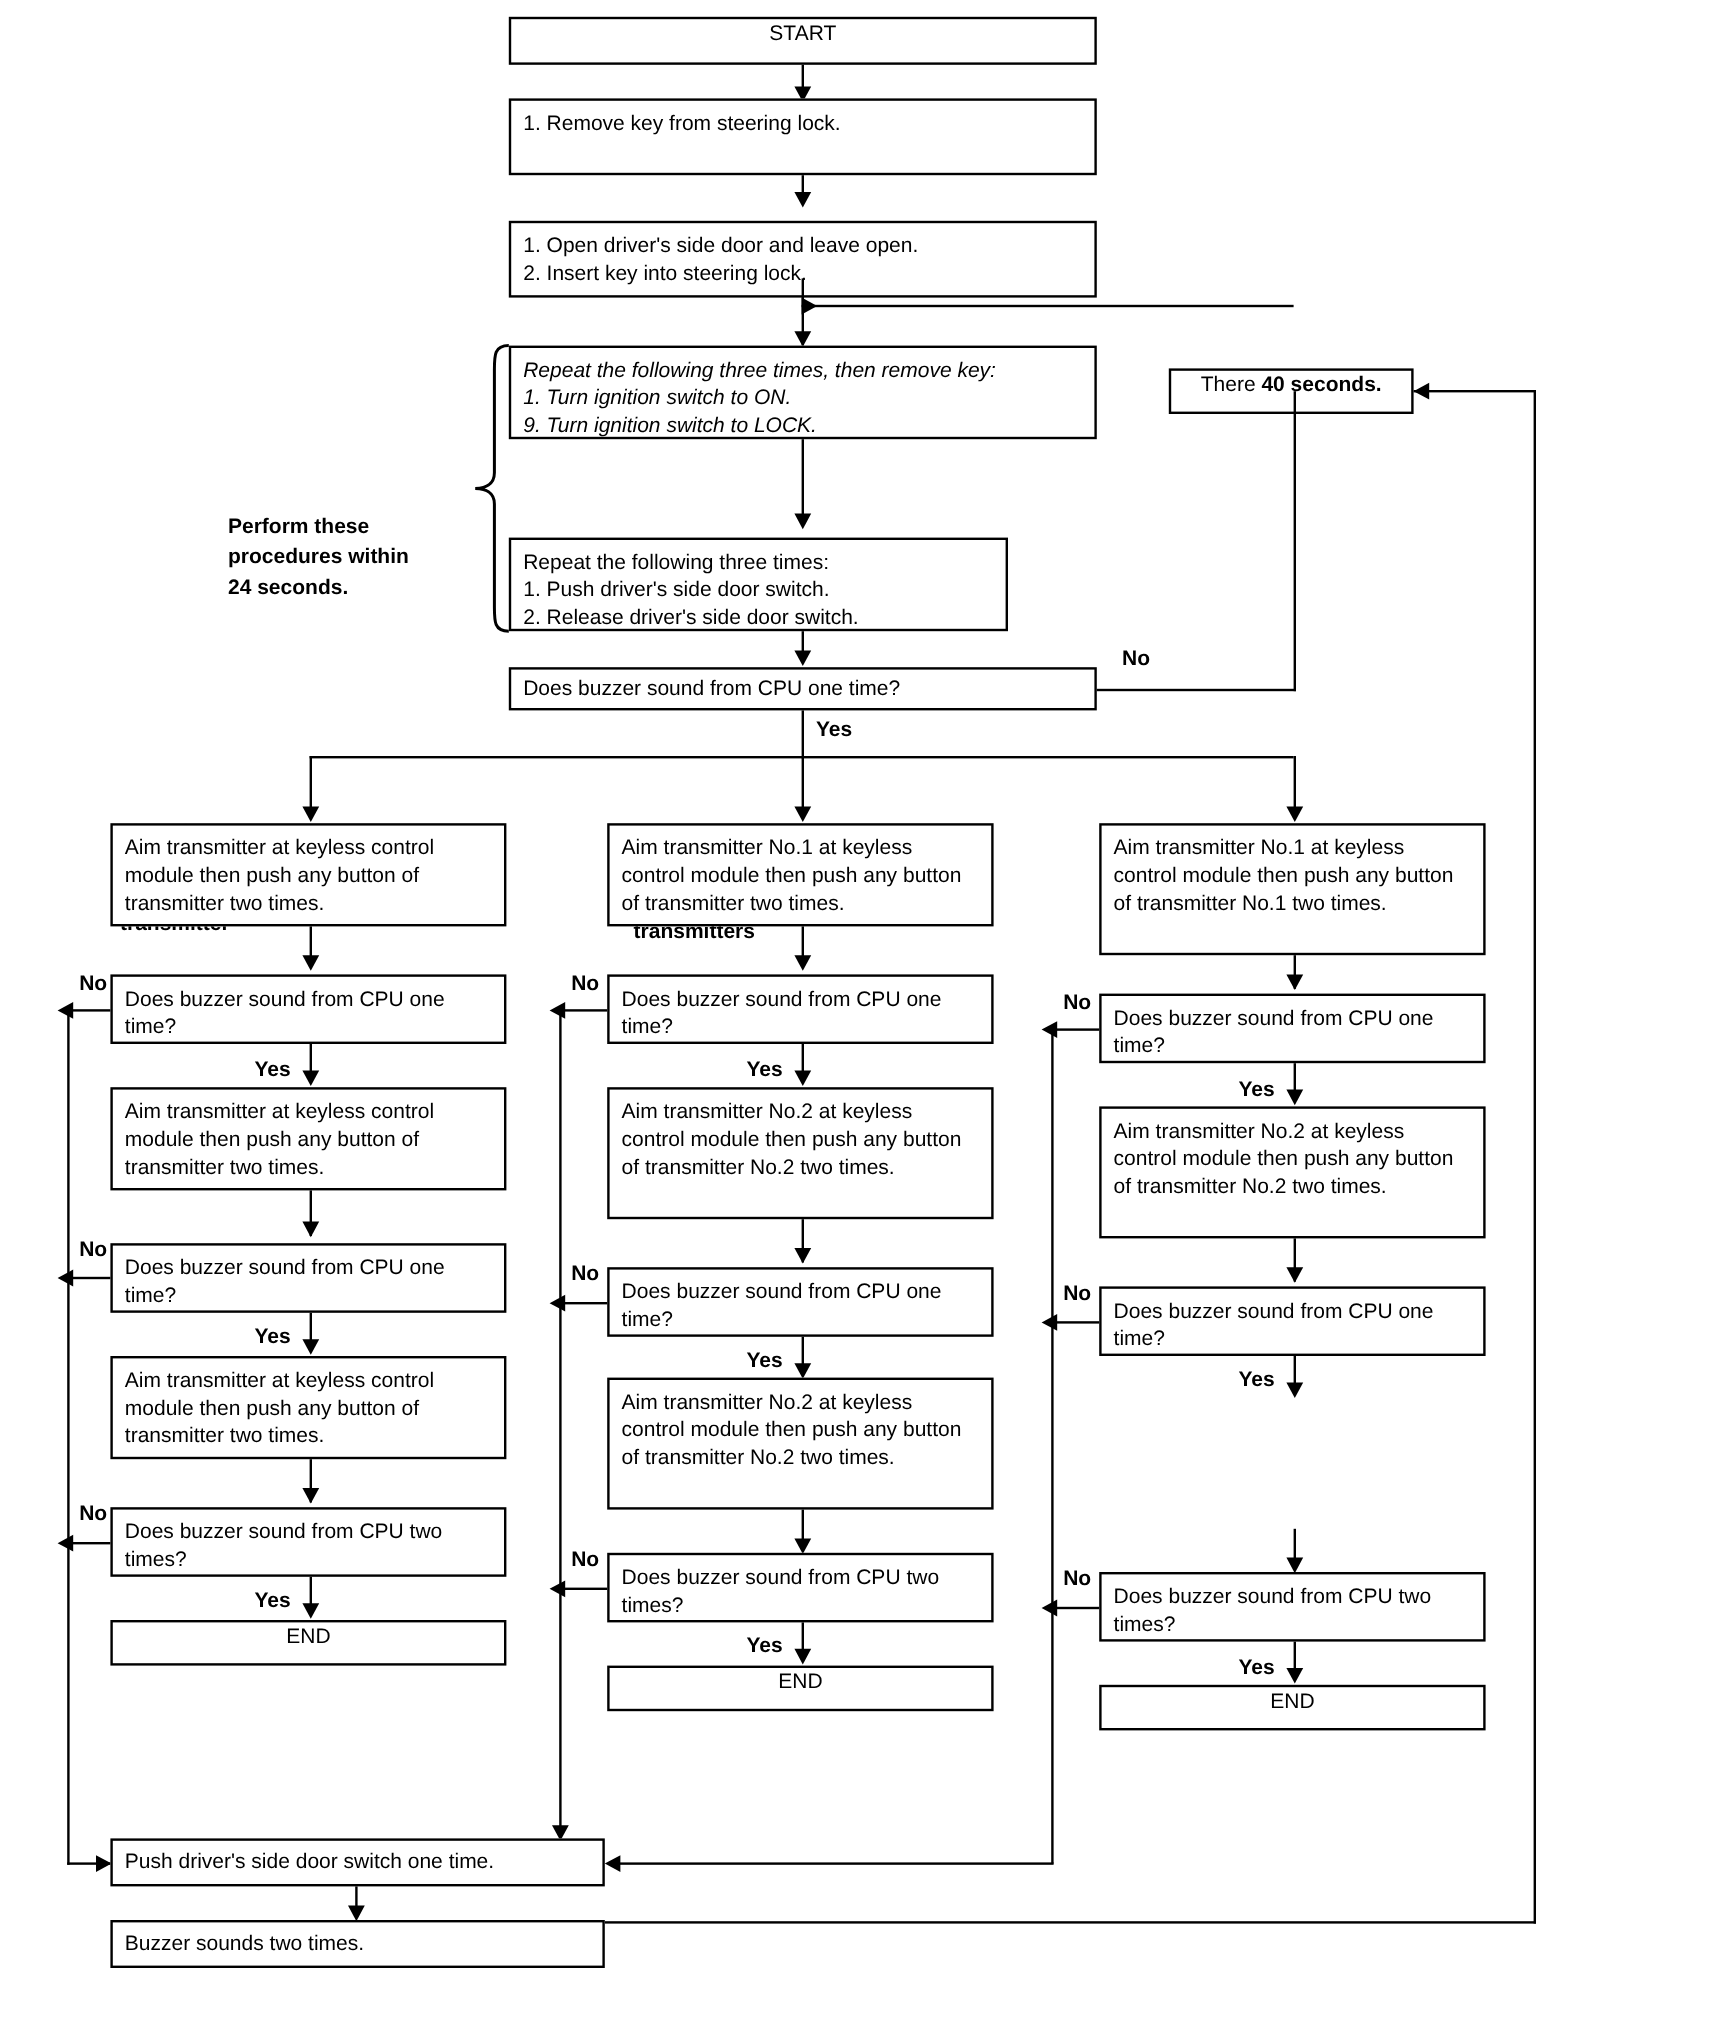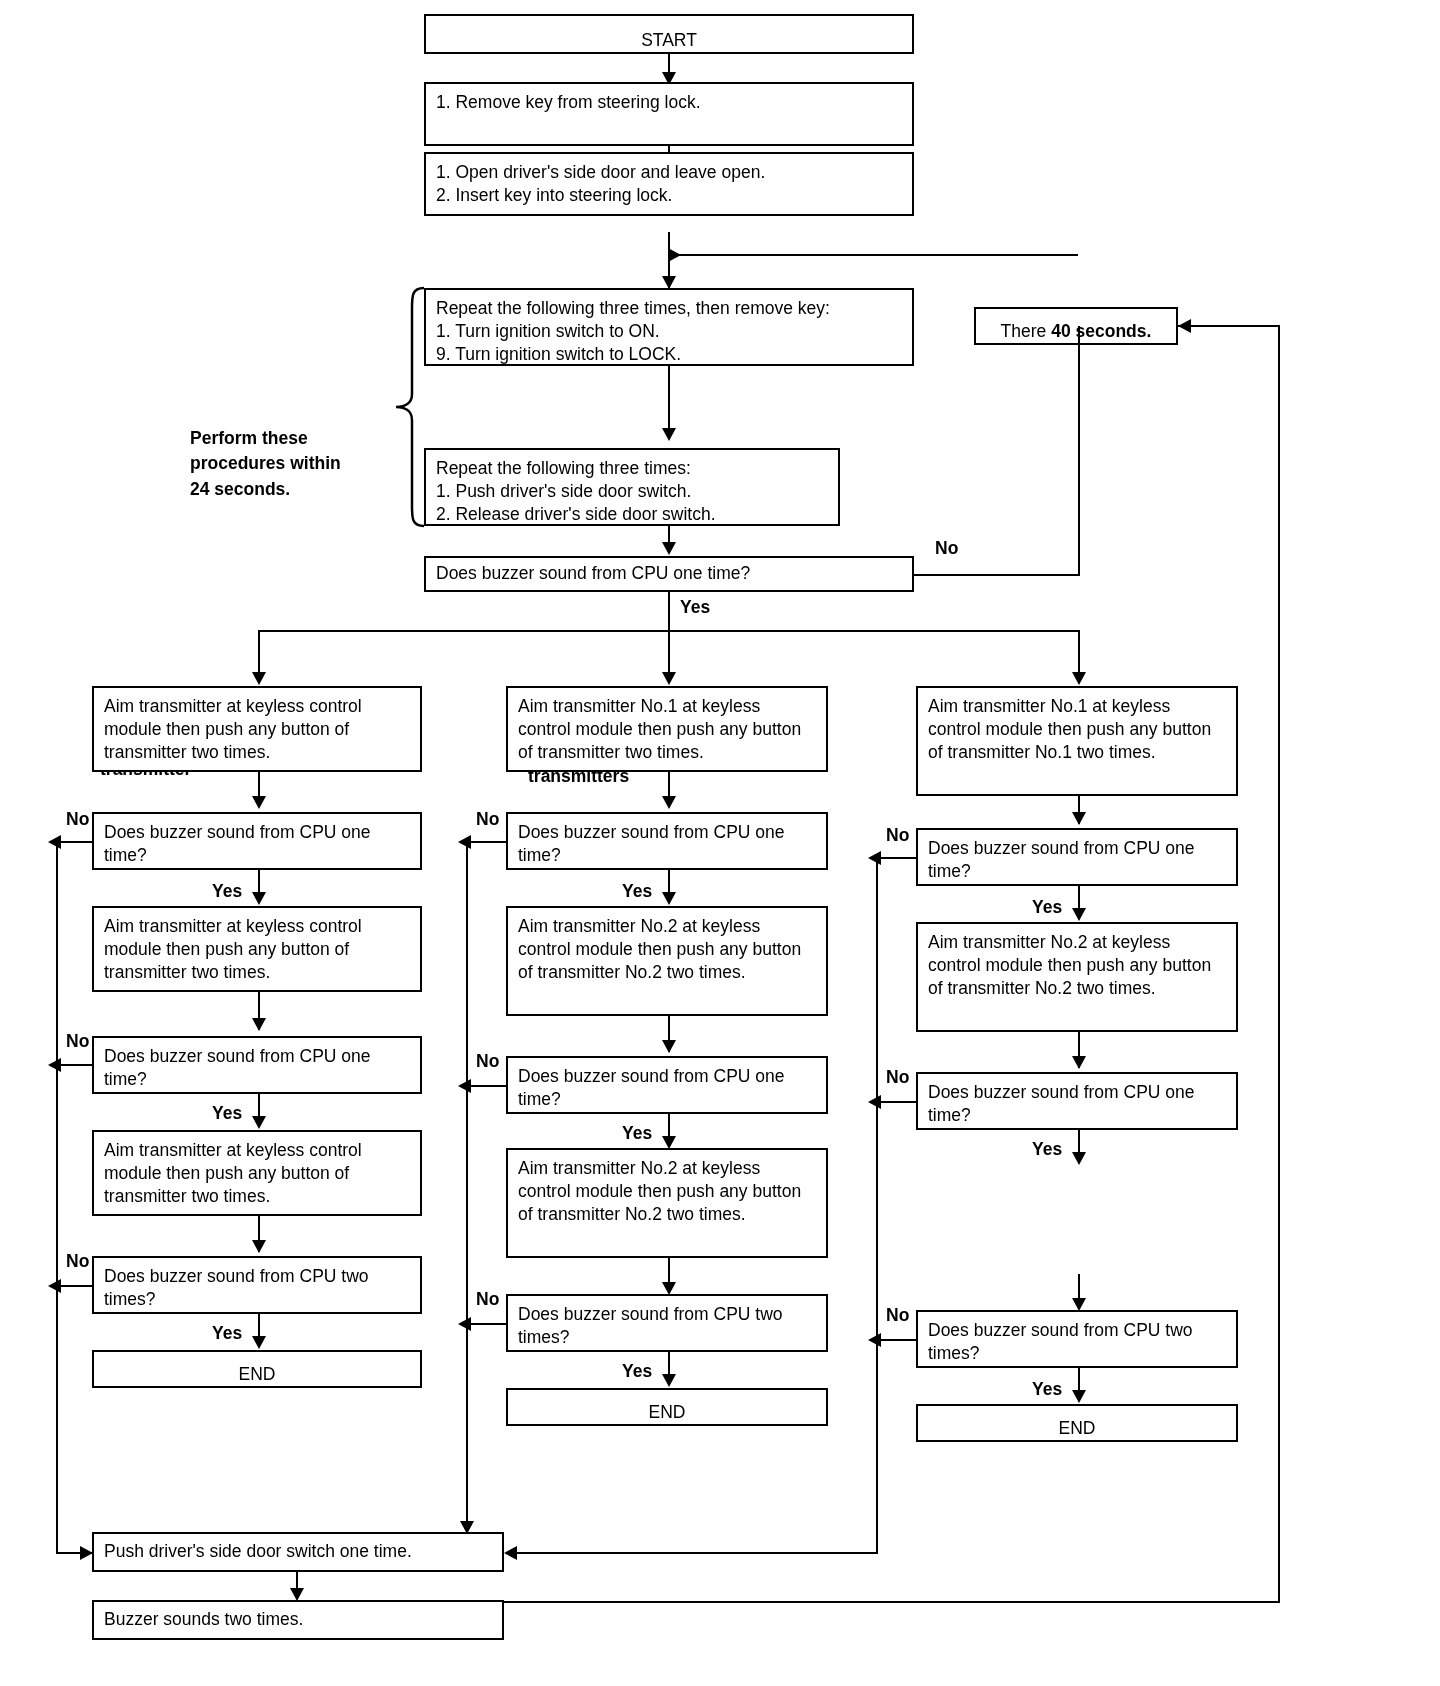--- a/index.html
+++ b/index.html
@@ -1,20 +1,20 @@
 <!DOCTYPE html>
 <html><head>
 <meta charset="utf-8">
 <style>
   html,body{margin:0;padding:0;background:#ffffff;}
   body{font-family:"Liberation Sans",sans-serif;color:#000;}
   #stage{position:relative;width:1440px;height:1686px;background:#fff;overflow:hidden;}
   .box{position:absolute;border:2px solid #000;background:#fff;box-sizing:border-box;
        font-size:17.5px;line-height:1.32;padding:7px 10px;color:#000;}
-  .box.center{display:flex;align-items:flex-end;justify-content:center;padding:0;}
+  .box.center{display:flex;align-items:flex-start;justify-content:center;padding:0;}
   .box.mid{display:flex;align-items:center;}
   .lbl{position:absolute;font-size:17.5px;line-height:1.3;color:#000;white-space:pre;}
   .lbl.b{font-weight:bold;}
   .ln{position:absolute;background:#000;}
   .hln{height:2px;}
   .vln{width:2px;}
   .arr{position:absolute;width:0;height:0;}
   .arr.down{border-left:7px solid transparent;border-right:7px solid transparent;border-top:13px solid #000;}
   .arr.left{border-top:7px solid transparent;border-bottom:7px solid transparent;border-right:13px solid #000;}
   .arr.right{border-top:7px solid transparent;border-bottom:7px solid transparent;border-left:13px solid #000;}
@@ -32,32 +32,32 @@
   </div>
   <div class="ln vln" style="left:668px;top:54px;height:24px;"></div>
   <div class="arr down" style="left:662px;top:72px;"></div>
 
   <div class="box" style="left:424px;top:82px;width:490px;height:64px;">
     <div class="ind">1.  Remove key from steering lock.</div>
   </div>
   <div class="ln vln" style="left:668px;top:146px;height:22px;"></div>
   <div class="arr down" style="left:662px;top:160px;"></div>
 
-  <div class="box" style="left:424px;top:152px;width:490px;height:64px;">
+  <div class="box" style="left:424px;top:184px;width:490px;height:64px;">
     <div class="ind">1.  Open driver's side door and leave open.</div>
     <div class="ind">2.  Insert key into steering lock.</div>
   </div>
 
   <div class="ln vln" style="left:668px;top:232px;height:56px;"></div>
   <div class="arr down" style="left:662px;top:276px;"></div>
 
   <div class="ln hln" style="left:668px;top:254px;width:410px;"></div>
   <div class="arr right" style="left:668px;top:248px;"></div>
 
-  <div class="box" style="left:424px;top:288px;width:490px;height:78px;">
+  <div class="box" style="left:424px;top:288px;width:490px;height:78px;font-style:italic;">
     <div>Repeat the following three times, then remove key:</div>
     <div class="ind">1.  Turn ignition switch to ON.</div>
     <div class="ind">9.  Turn ignition switch to LOCK.</div>
   </div>
   <div class="ln vln" style="left:668px;top:366px;height:72px;"></div>
   <div class="arr down" style="left:662px;top:428px;"></div>
 
   <div class="box" style="left:424px;top:448px;width:416px;height:78px;">
     <div>Repeat the following three times:</div>
     <div class="ind">1.  Push driver's side door switch.</div>

